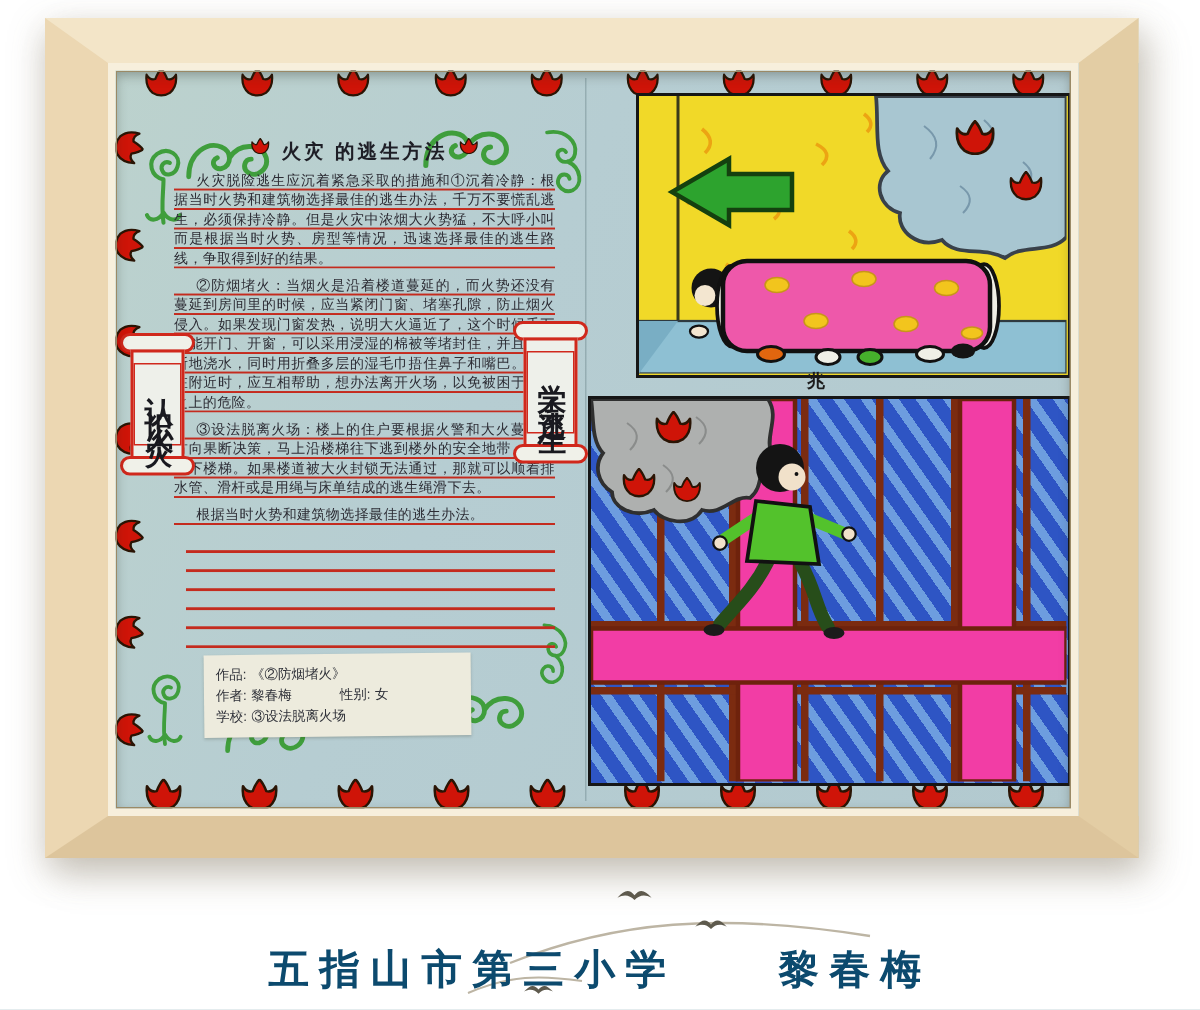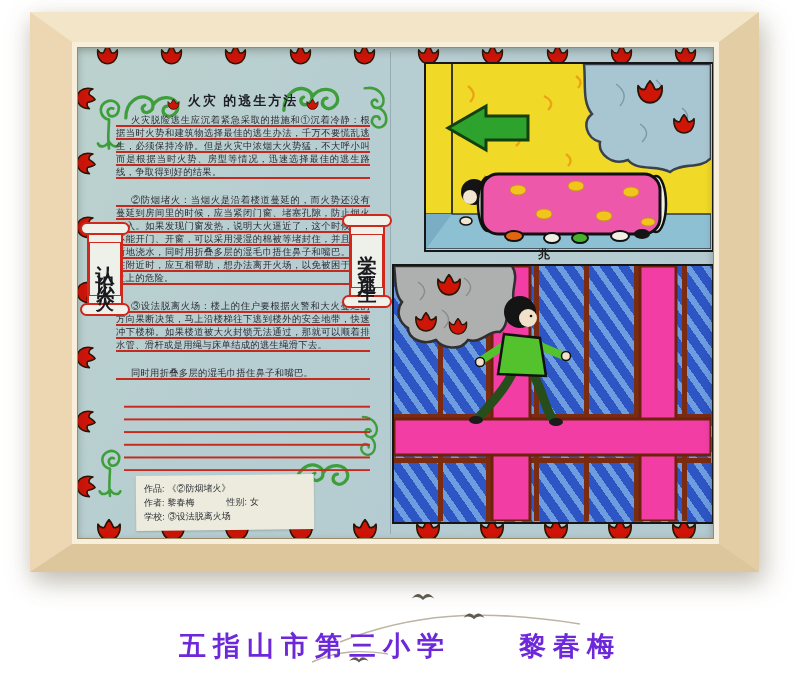--- a/index.html
+++ b/index.html
@@ -36,25 +36,25 @@
   .bud-col.left { left:2px; }
   .bud-col.right { right:0px; }
   .bud-col.left svg { transform:rotate(100deg); }
   .bud-col.right svg { transform:rotate(-100deg); }
 
   
   .swirl { position:absolute; z-index:4; }
 
   
   .text-col { position:absolute; left:44px; top:50px; width:254px; z-index:6; color:#26262e; }
-  .poster-title { display:flex; align-items:flex-end; justify-content:center; gap:8px;
+  .poster-title { display:flex; align-items:flex-start; justify-content:center; gap:8px;
      font-weight:bold; font-size:13px; letter-spacing:2px; color:#1e1e26; margin-bottom:4px; }
   .para {
     font-size:9.3px; line-height:13px; text-align:justify; text-indent:1.6em;
-    color:#2c2c34; letter-spacing:.3px; margin-bottom:15px;
+    color:#2c2c34; letter-spacing:.3px; margin-bottom:5px;
     background:linear-gradient(to bottom, transparent 0 11.4px, #c42b1e 11.4px 13px);
     background-size:100% 13px;
   }
   .ruled-blank {
     height:76px; margin:6px 0 4px 8px;
     background:linear-gradient(to bottom, transparent 0 10.6px, #c42b1e 10.6px 12.6px);
     background-size:100% 12.7px;
   }
   .info-box {
     margin-left:20px; width:178px; background:#edebdd; transform:rotate(-.6deg);
@@ -79,21 +79,21 @@
   .panel-top { left:352px; top:20px; width:290px; height:190px; background:#f1d928; }
   .panel-bottom { left:320px; top:222px; width:322px; height:260px;
      background:repeating-linear-gradient(55deg, #2e55c4 0 9px, #6d9ddf 9px 15px); }
   .panel svg { position:absolute; inset:0; }
   .divider-glyph { position:absolute; left:466px; top:204px; z-index:7; font-size:12px; font-weight:bold; color:#1c1c1c; letter-spacing:1px; }
 
   
   .caption {
     position:absolute; left:0; top:628px; width:100%; text-align:center;
     font-family:Liberation Sans, sans-serif; font-weight:bold; font-size:27px;
-    letter-spacing:7px; color:#6d28d9; z-index:3;
+    letter-spacing:7px; color:#0c4a6e; z-index:3;
   }
   .deco-bottom { position:absolute; left:0; top:578px; width:800px; height:95px; z-index:2; }
 </style>
 </head>
 <body>
 
 <svg width="0" height="0" style="position:absolute" aria-hidden="true">
   <defs>
     <symbol id="bud" viewBox="0 0 40 34">
       <path d="M3,8 C6,13 10,14 13,13 C15,8 17,4 20,1 C23,4 25,8 27,13 C30,14 34,13 37,8 C38,16 36,24 30,29 C24,33 16,33 10,29 C4,24 2,16 3,8 Z" fill="#cf1408" stroke="#2a1404" stroke-width="2.6" stroke-linejoin="round"></path>
@@ -258,21 +258,21 @@
               <use href="#bud"></use>
             </svg>
           <span>火灾 的逃生方法</span>
           <svg width="13" height="11">
               <use href="#bud"></use>
             </svg>
         </div>
         <div class="para">火灾脱险逃生应沉着紧急采取的措施和①沉着冷静：根据当时火势和建筑物选择最佳的逃生办法，千万不要慌乱逃生，必须保持冷静。但是火灾中浓烟大火势猛，不大呼小叫而是根据当时火势、房型等情况，迅速选择最佳的逃生路线，争取得到好的结果。</div>
         <div class="para">②防烟堵火：当烟火是沿着楼道蔓延的，而火势还没有蔓延到房间里的时候，应当紧闭门窗、堵塞孔隙，防止烟火侵入。如果发现门窗发热，说明大火逼近了，这个时候千万不能开门、开窗，可以采用浸湿的棉被等堵封住，并且要不断地浇水，同时用折叠多层的湿毛巾捂住鼻子和嘴巴。别人在附近时，应互相帮助，想办法离开火场，以免被困于楼房之上的危险。</div>
         <div class="para">③设法脱离火场：楼上的住户要根据火警和大火蔓延的方向果断决策，马上沿楼梯往下逃到楼外的安全地带，快速冲下楼梯。如果楼道被大火封锁无法通过，那就可以顺着排水管、滑杆或是用绳与床单结成的逃生绳滑下去。</div>
-        <div class="para">同时用折叠多层的湿毛巾捂住鼻子和嘴巴。</div>
+        <div class="para">根据当时火势和建筑物选择最佳的逃生办法。</div>
         <div class="ruled-blank"></div>
         <div class="info-box">
           <div class="info-row">
             <span>作品:</span>
             <span>《②防烟堵火》</span>
           </div>
           <div class="info-row">
             <span>作者:</span>
             <span>黎春梅</span>
             <span class="info-gap"></span>

